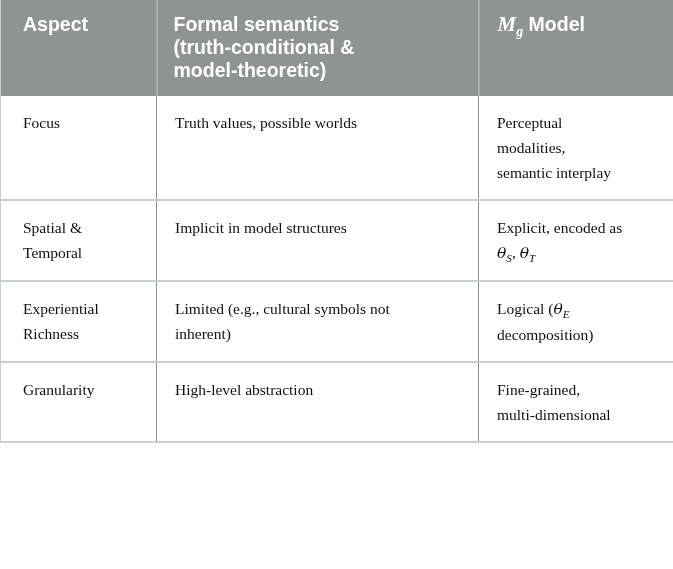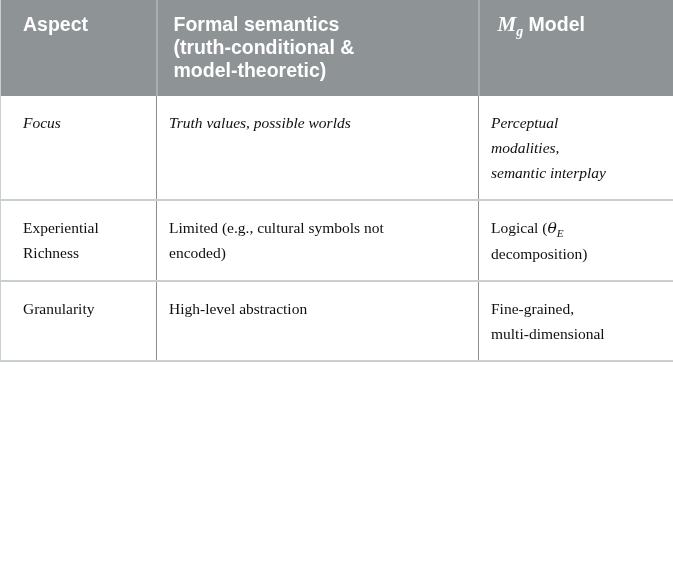--- a/index.html
+++ b/index.html
@@ -68,23 +68,23 @@
     text-align: left;
     vertical-align: top;
     padding: 14px 12px 14px 22px;
     border-top: 2px solid #c9cfcc;
     box-sizing: border-box;
     background: #ffffff;
   }
   tbody td.col-formal,
   tbody td.col-model {
     border-left: 1px solid #8d8d8d;
-    padding-left: 12px;
-  }
-  tbody tr:first-child td { border-top: 0; font-style: italic; }
+    padding-left: 18px;
+  }
+  tbody tr:first-child td { border-top: 0; }
 
   
   tbody tr.r1 td { height: 100px; }
   tbody tr.r2 td { height: 72px; }
   tbody tr.r3 td { height: 72px; }
   tbody tr.r4 td { height: 108px; }
   tbody tr.r5 td { height: 62px; }
 
   
   .mathvar {
@@ -142,29 +142,42 @@
         <td class="col-formal">
           <span>Truth values, possible worlds</span>
         </td>
         <td class="col-model">
           <span>Perceptual</span><br>
           <span>modalities,</span><br>
           <span>semantic interplay</span>
         </td>
       </tr>
 
+      <tr class="r2">
+        <td class="col-aspect">
+          <span>Spatial &amp;</span><br>
+          <span>Temporal</span>
+        </td>
+        <td class="col-formal">
+          <span>Implicit in model structures</span>
+        </td>
+        <td class="col-model">
+          <span>Explicit, encoded as</span><br>
+          <span class="greek">θ</span><span class="mathsub">S</span><span>, </span><span class="greek">θ</span><span class="mathsub">T</span>
+        </td>
+      </tr>
 
       <tr class="r3">
         <td class="col-aspect">
           <span>Experiential</span><br>
           <span>Richness</span>
         </td>
         <td class="col-formal">
           <span>Limited (e.g., cultural symbols not</span><br>
-          <span>encoded)</span>
+          <span>inherent)</span>
         </td>
         <td class="col-model">
           <span>Logical (</span><span class="greek">θ</span><span class="mathsub">E</span><br>
           <span>decomposition)</span>
         </td>
       </tr>
 
 
       <tr class="r5">
         <td class="col-aspect">

